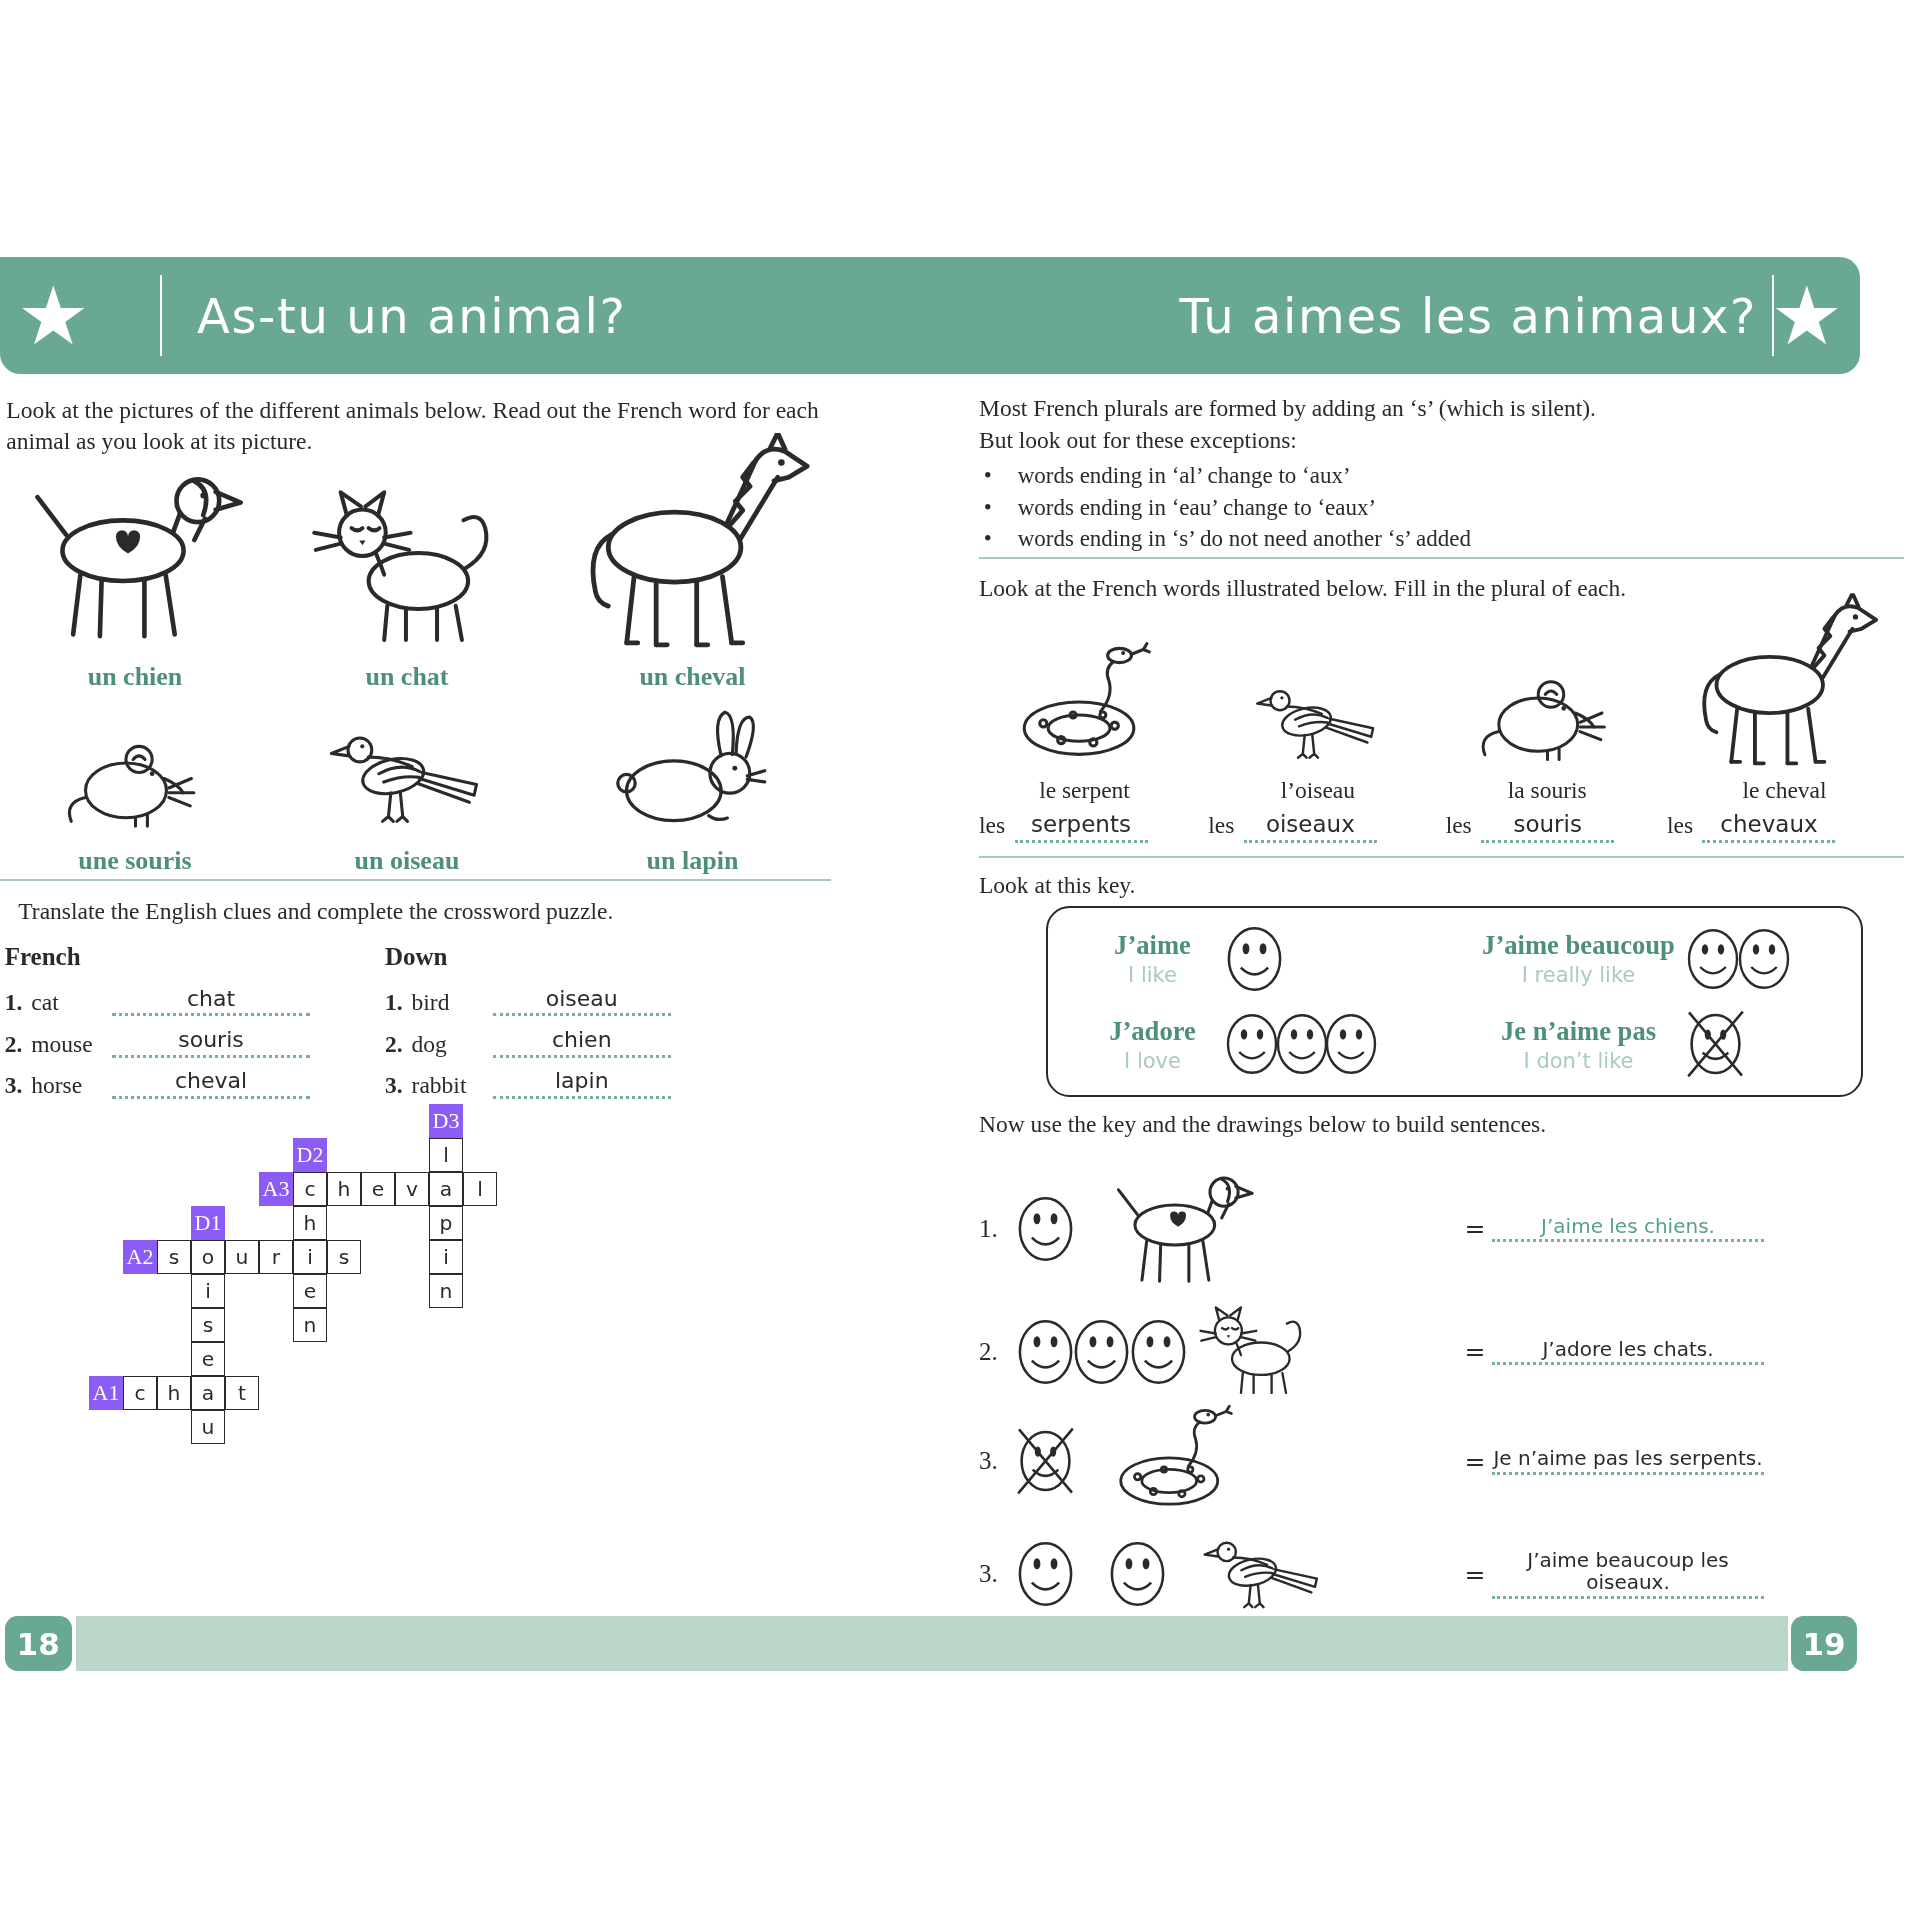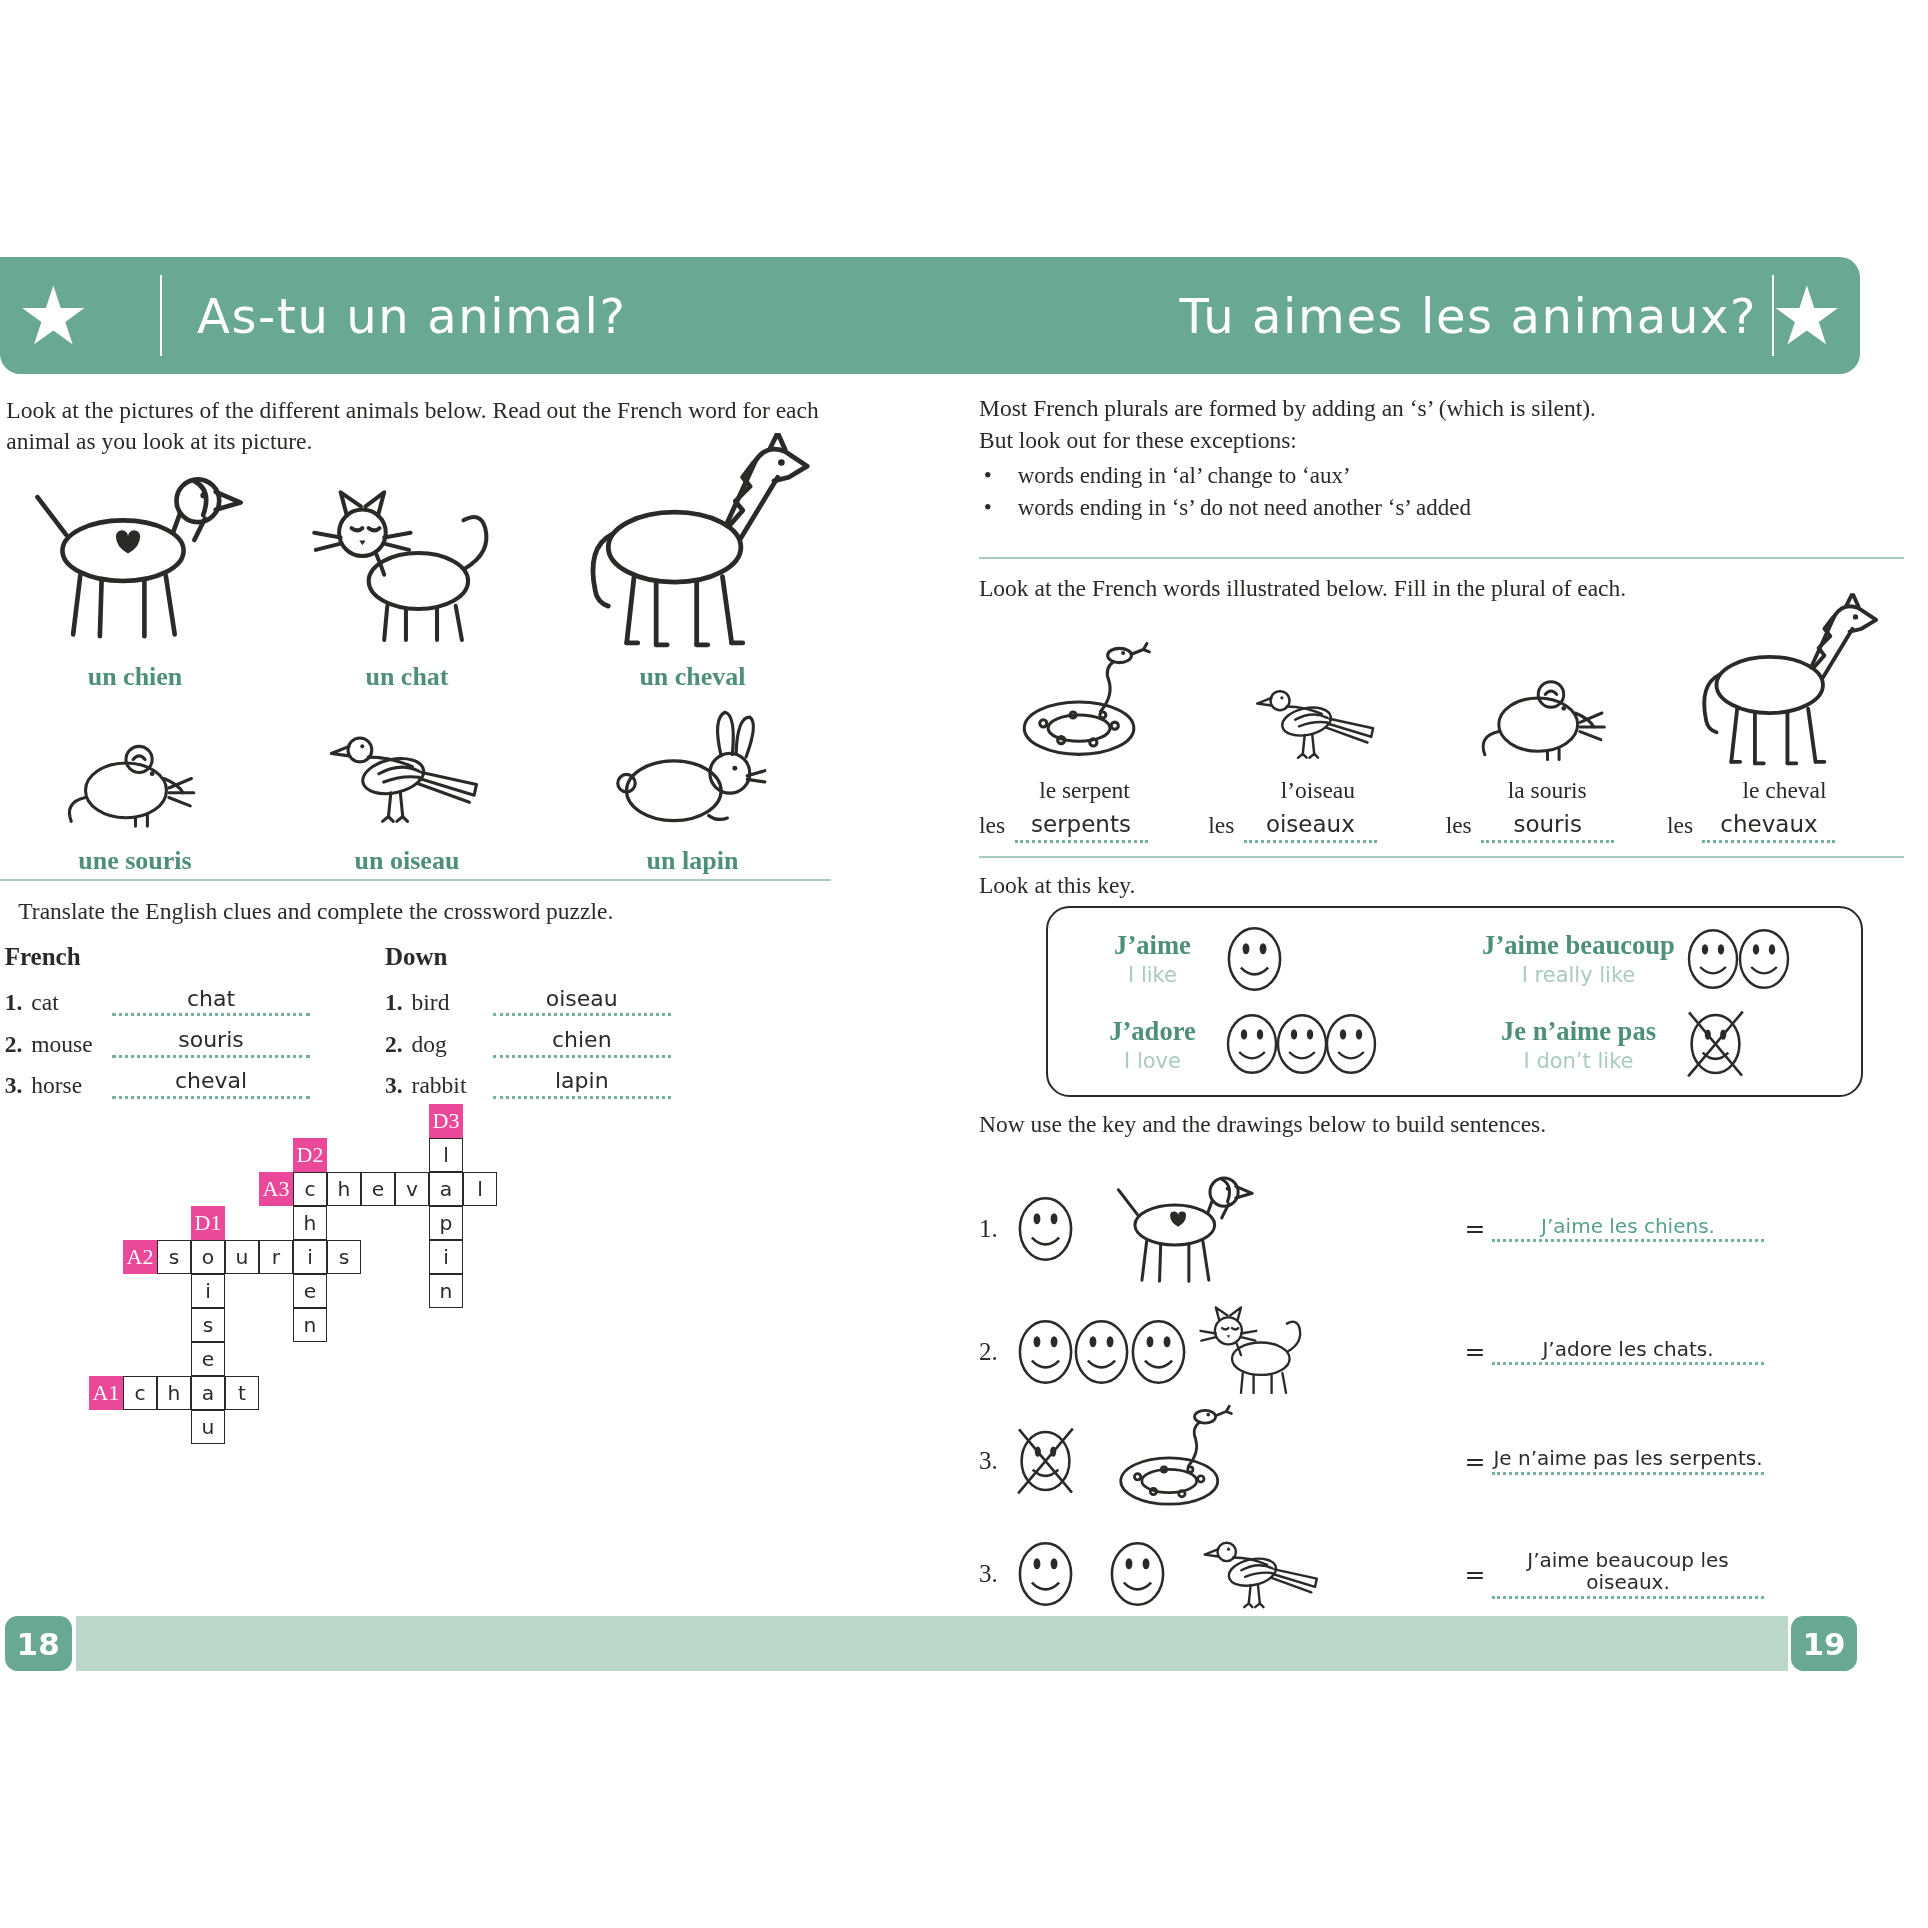--- a/index.html
+++ b/index.html
@@ -35,21 +35,21 @@
   .clue-row{display:flex;align-items:flex-end;font-size:23.5px;}
   .clue-num{font-weight:bold;width:26.6px;}
   .clue-word{width:81px;}
   .ansline{border-bottom:3.1px dotted #74b09a;text-align:center;padding-bottom:2.3px;
            font-family:"DejaVu Sans",sans-serif;font-size:22px;color:#2b2a27;line-height:1.1;}
   .clue-row .ansline{flex:1;}
   
   .cw-grid{position:absolute;left:89px;top:1104px;display:grid;
            grid-template-columns:repeat(12,34px);grid-auto-rows:34px;}
   .cw{box-sizing:border-box;display:flex;align-items:center;justify-content:center;}
-  .cw-black{background:#ec4899;color:#ffffff;font-family:"Liberation Serif",serif;font-size:22px;}
+  .cw-black{background:#8b5cf6;color:#ffffff;font-family:"Liberation Serif",serif;font-size:22px;}
   .cw-cell{background:#ffffff;border:1.6px solid #2b2a27;font-family:"DejaVu Sans",sans-serif;
            font-size:20.3px;color:#2b2a27;}
   
   .bullets{position:absolute;margin:0;padding:0;list-style:none;}
   .bullets li{display:flex;font-size:23px;margin-bottom:5.5px;}
   .bullets li::before{content:"•";width:34px;padding-left:4.7px;}
   .plural-row{position:absolute;display:flex;justify-content:space-between;}
   .plural-cell{display:flex;align-items:flex-start;font-size:23.5px;}
   .plural-cell .les{margin-right:9.4px;}
   .plural-cell .ansline{width:133px;font-size:23px;}
@@ -313,20 +313,23 @@
   </div>
 
   <p class="abs serif" style="left:979px;top:393px;width:923px;margin:0">Most French plurals are formed by adding an ‘s’ (which is silent).</p>
   <p class="abs serif" style="left:979px;top:425px;width:923px;margin:0">But look out for these exceptions:</p>
 
   <ul class="bullets" style="left:979px;top:463px;width:923px">
     <li>
         <span>words ending in ‘al’ change to ‘aux’</span>
       </li>
     <li>
+        <span>words ending in ‘eau’ change to ‘eaux’</span>
+      </li>
+    <li>
         <span>words ending in ‘s’ do not need another ‘s’ added</span>
       </li>
   </ul>
 
   <div class="divider" style="left:979px;top:557px;width:925px"></div>
 
   <p class="abs serif" style="left:979px;top:573px;width:923px;margin:0">Look at the French words illustrated below. Fill in the plural of each.</p>
 
   <div class="figrow" style="left:979px;top:601px;width:923px;height:203px;justify-content:space-between">
     <div class="fig" style="width:211px">

